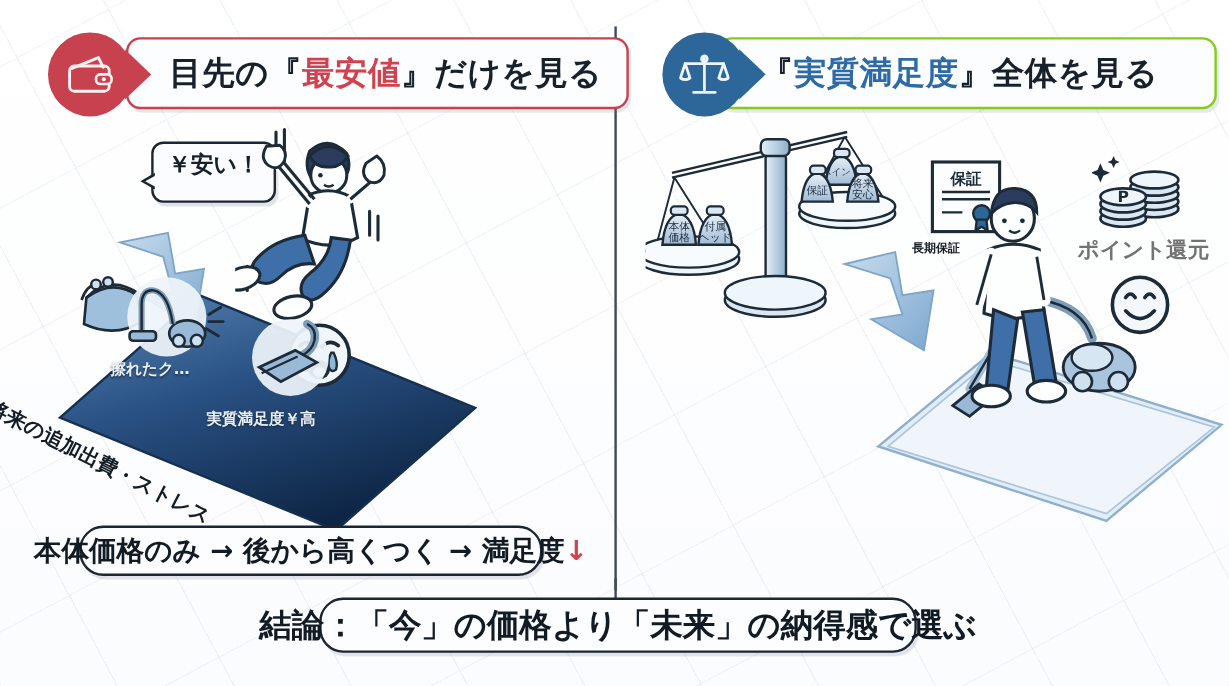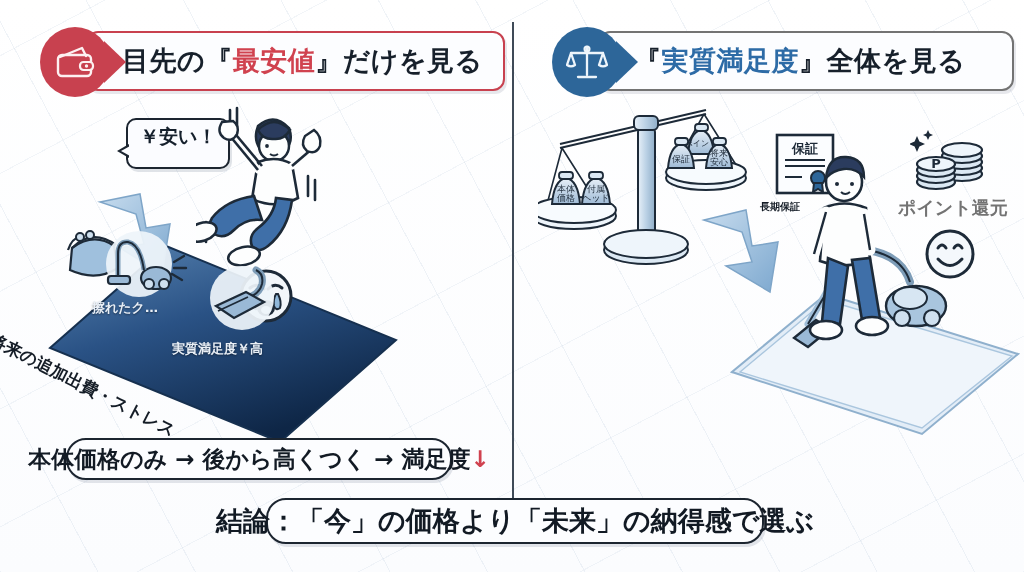--- a/index.html
+++ b/index.html
@@ -21,21 +21,21 @@
   #divider{
     position:absolute;left:512px;top:22px;width:2px;height:470px;
     background:#3f4a57;
   }
   .panel{position:absolute;top:0;width:512px;height:572px;}
   #panel-left{left:0;}
   #panel-right{left:512px;}
 
   
   .banner{position:absolute;top:32px;height:58px;display:flex;align-items:center;}
-  #banner-left{left:40px;}
+  #banner-left{left:40px;gap:19px;}
   #banner-right{left:40px;}
   .badge{
     width:70px;height:70px;border-radius:50%;
     display:flex;align-items:center;justify-content:center;
     position:relative;z-index:3;flex:0 0 auto;
   }
   .badge::after{
     content:"";position:absolute;right:-16px;top:50%;transform:translateY(-50%);
     width:0;height:0;border-top:21px solid transparent;border-bottom:21px solid transparent;
   }
@@ -43,21 +43,21 @@
   #badge-wallet::after{border-left:22px solid #c8414f;}
   #badge-scale{background:#2d6699;margin-top:2px;}
   #badge-scale::after{border-left:22px solid #2d6699;}
   .banner-box{
     height:56px;border-radius:12px;background:#fcfdff;
     display:flex;align-items:center;padding:0 20px 0 34px;
     margin-left:-24px;position:relative;z-index:1;
     box-shadow:2px 3px 0 rgba(120,130,150,.18);
   }
   #box-left{border:2px solid #c8414f;min-width:344px;}
-  #box-right{border:2px solid #737373;min-width:358px;font-family:Liberation Mono, monospace;}
+  #box-right{border:2px solid #84cc16;min-width:358px;font-family:Liberation Mono, monospace;}
   .banner-text{font-size:27px;font-weight:bold;color:#17202b;letter-spacing:.5px;white-space:nowrap;}
   .hl-red{color:#d0424f;}
   .hl-blue{color:#2d6ba6;}
 
   
   .scene{position:absolute;left:0;top:96px;width:512px;height:330px;}
 
   
   #floor-dark{position:absolute;left:48px;top:148px;width:350px;height:200px;}
   #purse{position:absolute;left:62px;top:132px;width:64px;height:56px;}

